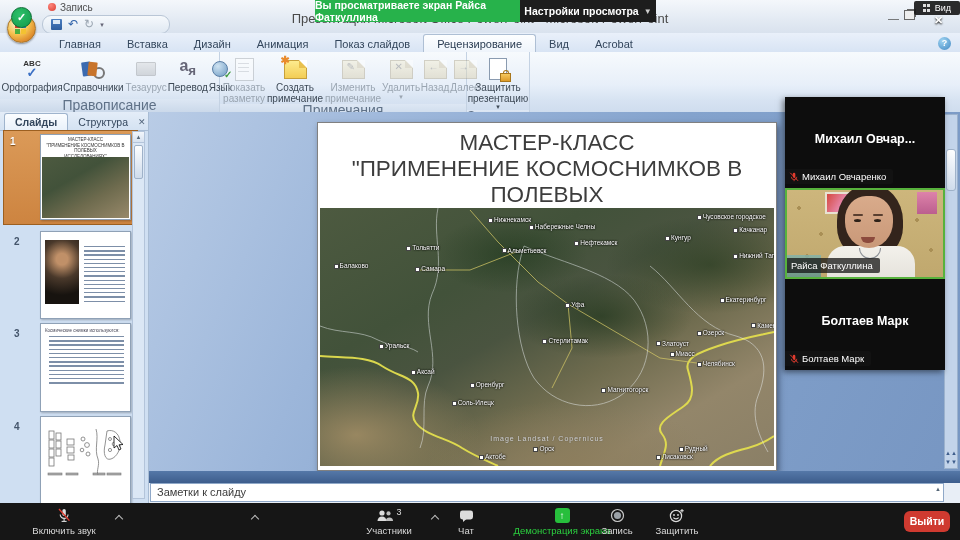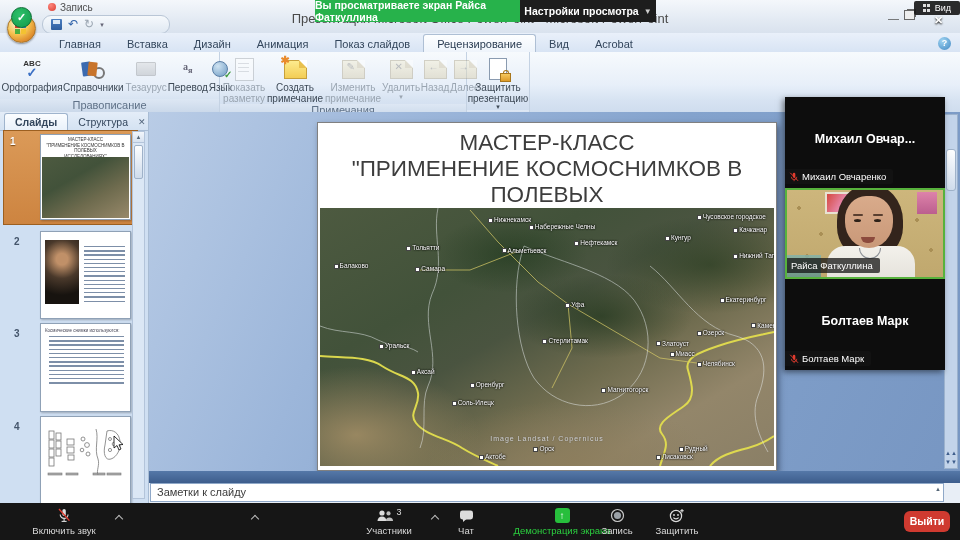--- a/index.html
+++ b/index.html
@@ -34,36 +34,36 @@
     border-radius:3px 3px 0 0;color:#2a3c52;}
   .help-ic{position:absolute;right:9px;top:37px;width:13px;height:13px;border-radius:50%;
     background:radial-gradient(circle at 35% 30%,#9fd4f2,#3f87c2);color:#fff;font-size:9px;font-weight:bold;
     text-align:center;line-height:13px;}
 
   
   .ribbon{position:absolute;left:0;top:52px;width:960px;height:60px;
     background:linear-gradient(#f7fafd,#e7eff9 55%,#d7e3f2 80%,#cfddee);border-bottom:1px solid #b7c7da;display:flex;}
   .rgroup{position:relative;height:60px;border-right:1px solid #c4d2e3;display:flex;flex-direction:column;}
   .rbtns{flex:1;display:flex;align-items:flex-start;padding:2px 3px 0;gap:2px;}
-  .rglabel{height:13px;font-size:11px;color:#5f7187;text-align:center;line-height:13px;
+  .rglabel{height:13px;font-size:14px;color:#5f7187;text-align:center;line-height:13px;
     background:linear-gradient(#dde7f4,#cbd9ea);}
   .rbtn{display:flex;flex-direction:column;align-items:center;font-size:10px;color:#3e4a57;
     line-height:10.5px;text-align:center;padding-top:2px;}
   .rbtn .ricon{height:26px;display:flex;align-items:center;justify-content:center;margin-bottom:1px;}
   .rbtn.disabled{color:#9aa5b1;}
   .rbtn.disabled .ricon{opacity:.45;filter:grayscale(70%);}
   .caret{font-size:7px;color:inherit;line-height:6px;}
 
   .abc{font-size:8px;font-weight:bold;color:#333;line-height:8px;}
   .chk{color:#3a6fc4;font-size:13px;font-weight:bold;line-height:10px;}
   .book1{width:9px;height:14px;background:#3b6ab0;border-radius:1px;transform:rotate(-8deg);display:inline-block;}
   .book2{width:9px;height:14px;background:#c8742b;border-radius:1px;transform:rotate(6deg);display:inline-block;margin-left:-3px;}
   .mag{width:8px;height:8px;border:2px solid #777;border-radius:50%;display:inline-block;margin-left:-4px;margin-top:8px;}
   .bookg{width:18px;height:12px;background:linear-gradient(#cfd6dd,#aab4bf);border:1px solid #8a95a1;border-radius:1px;}
-  .transl{font-size:10px;color:#667;font-weight:bold;font-family:Liberation Serif, serif;}
+  .transl{font-size:16px;color:#667;font-weight:bold;}
   .globe{width:14px;height:14px;border-radius:50%;background:radial-gradient(circle at 35% 30%,#cfe3f2,#6f9cc4);border:1px solid #5a7ea6;position:relative;}
   .globe::after{content:"✓";position:absolute;right:-5px;bottom:-4px;color:#3f9b3f;font-size:10px;font-weight:bold;}
   .sheet{width:17px;height:21px;background:#fff;border:1px solid #97a6b8;position:relative;}
   .sheet i{position:absolute;left:2px;width:11px;height:1.5px;background:#b7c2cf;}
   .note{width:21px;height:17px;background:linear-gradient(#fdeB8e,#f3cd55);border:1px solid #c7a03c;position:relative;}
   .note::after{content:"";position:absolute;right:-1px;top:-1px;border:4px solid;border-color:#fff #fff #e8c04e #e8c04e;}
   .note .star{position:absolute;left:-4px;top:-6px;color:#e98b2d;font-size:11px;font-weight:bold;}
   .note .glyph{position:absolute;left:4px;top:1px;font-size:10px;color:#777;}
   .lockdoc{width:16px;height:20px;background:#fff;border:1px solid #8a9bb0;position:relative;}
   .lockdoc::after{content:"";position:absolute;right:-5px;bottom:-3px;width:9px;height:7px;

